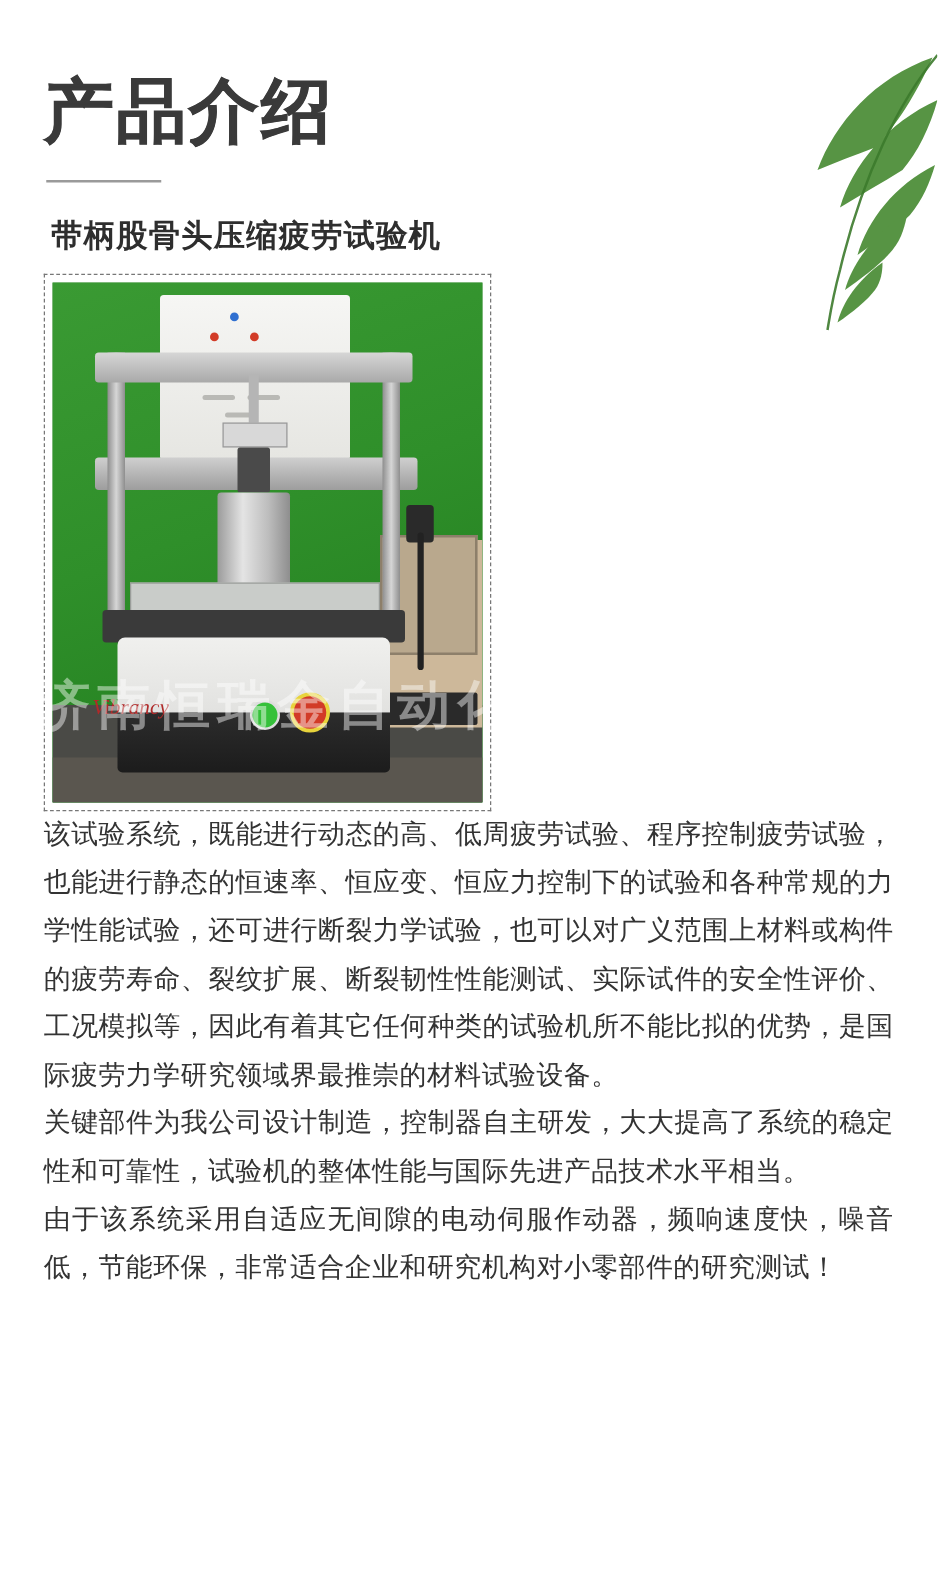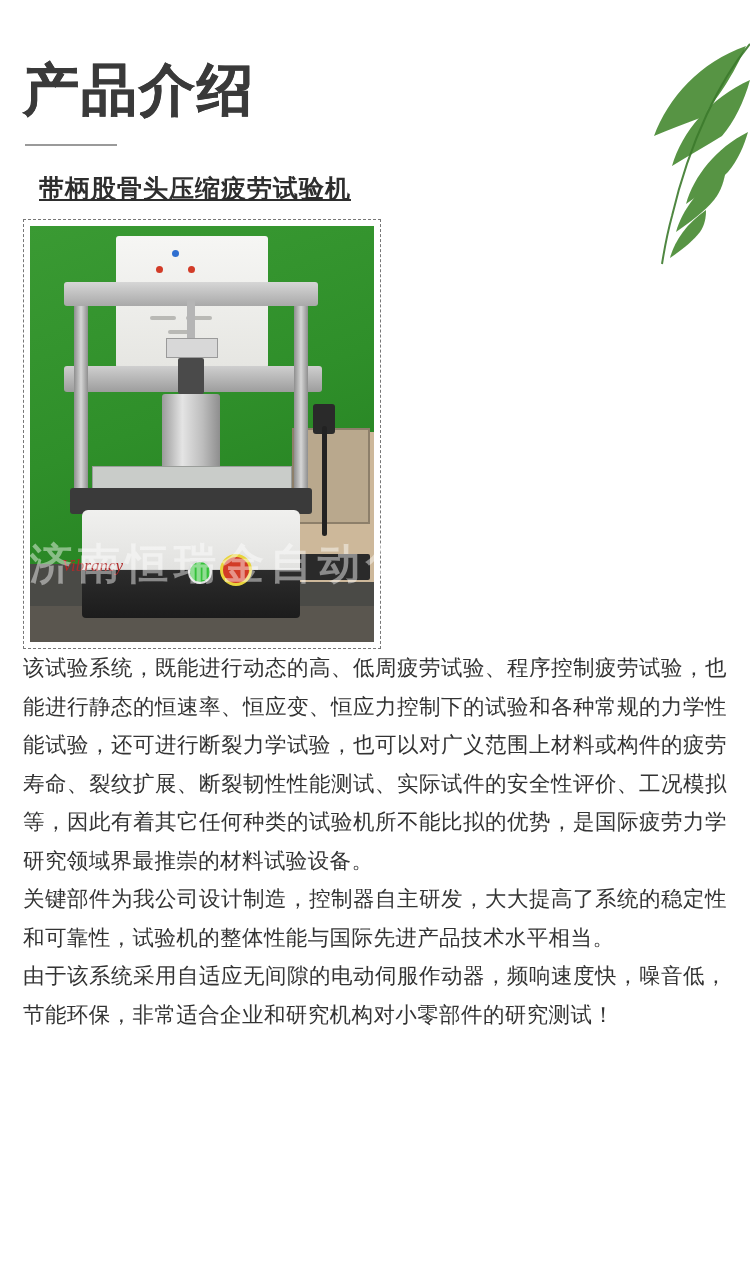--- a/index.html
+++ b/index.html
@@ -12,21 +12,21 @@
     background: #ffffff;
     font-family: "Liberation Sans", sans-serif;
     overflow: hidden;
     position: relative;
   }
   .page {
     position: relative;
     width: 750px;
     height: 1096px;
     box-sizing: border-box;
-    padding: 0 23px;
+    padding: 0 35px;
     background: #ffffff;
   }
 
   
   .leaves {
     position: absolute;
     top: 40px;
     right: 0;
     width: 200px;
     height: 230px;
@@ -62,23 +62,22 @@
     width: 92px;
     height: 2px;
     background: #9a9a9a;
     margin: 22px 0 26px 2px;
   }
   .subtitle {
     font-family: "DejaVu Sans", sans-serif;
     font-size: 25px;
     font-weight: bold;
     color: #2e2e2e;
-    margin: 0 0 14px 16px;
+    margin: 0 0 14px 6px;
     letter-spacing: 1px;
-    text-decoration: underline;
   }
 
   
   .content {
     position: relative;
     z-index: 2;
   }
   .top-row {
     display: flex;
     align-items: flex-start;

